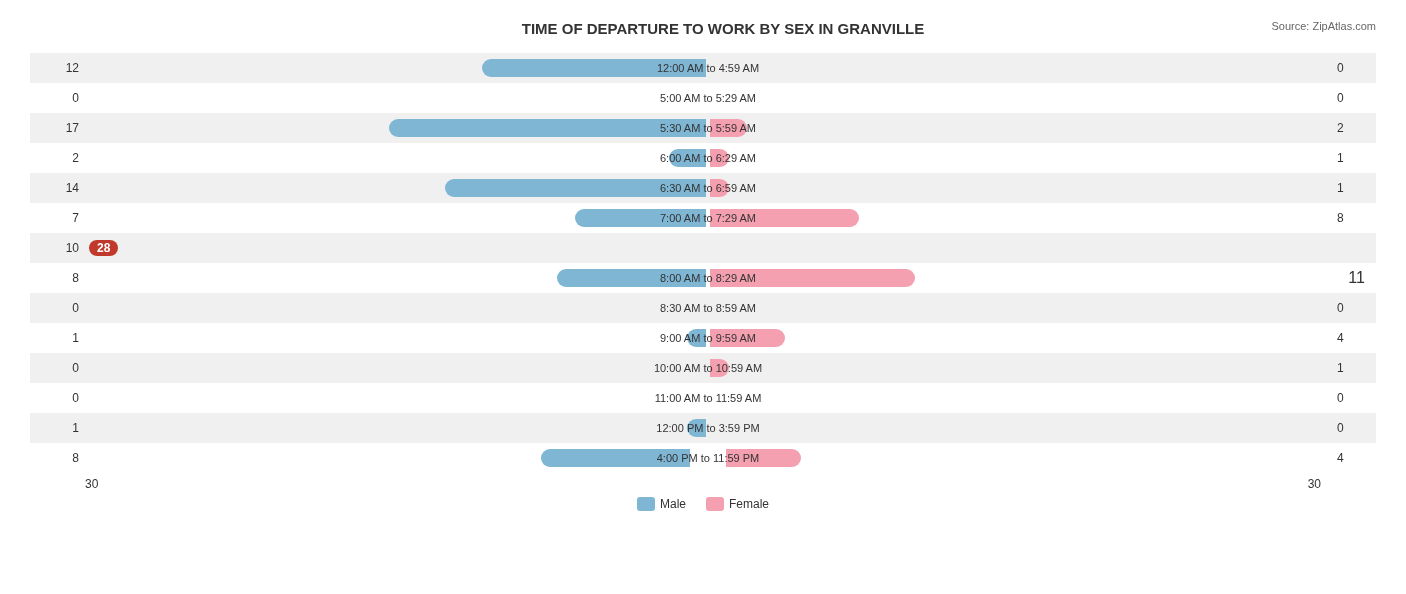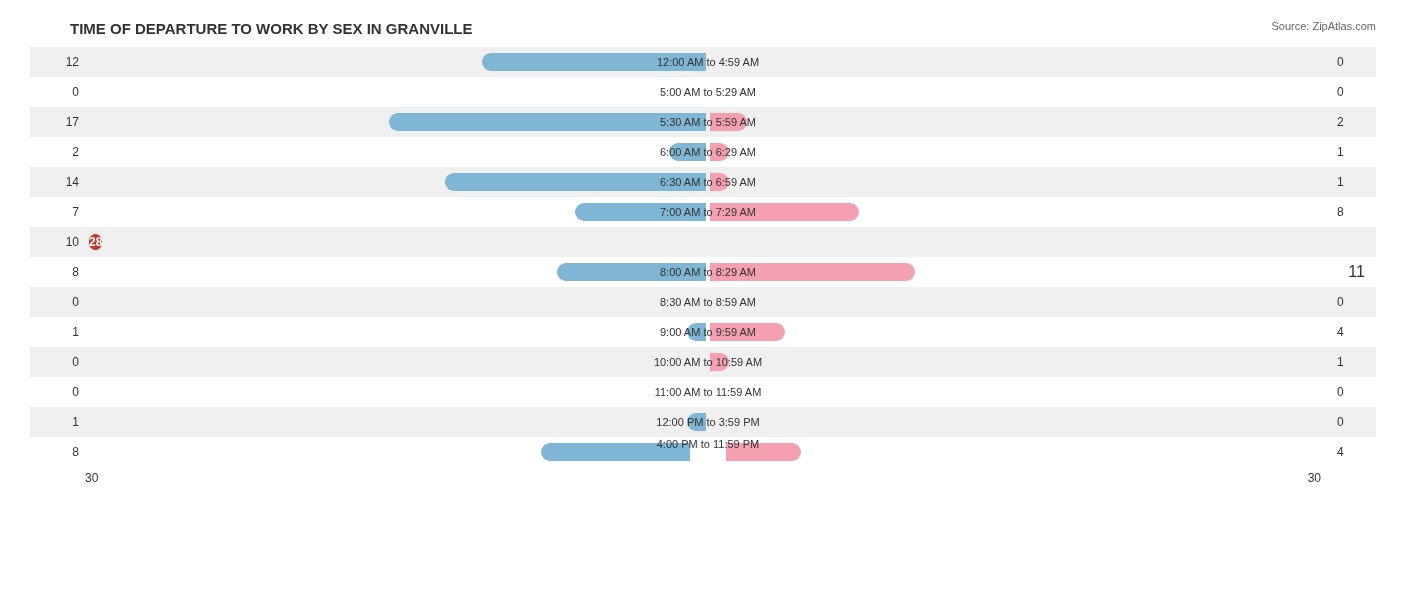--- a/index.html
+++ b/index.html
@@ -14,22 +14,22 @@
       width: 1406px;
       height: 594px;
       padding: 20px 30px 50px 30px;
       position: relative;
       background: #fff;
     }
     .chart-title {
       font-size: 15px;
       font-weight: bold;
       color: #333;
-      text-align: left;
-      margin-bottom: 10px;
+      text-align: center;
+      margin-bottom: 16px;
       padding-left: 40px;
     }
     .source-text {
       position: absolute;
       top: 20px;
       right: 30px;
       font-size: 11px;
       color: #666;
     }
     .left-label {
@@ -160,21 +160,21 @@
           </div>
           <div style="position: absolute; left: 50%; transform: translateX(-50%); font-size: 11px; color: rgb(51, 51, 51); white-space: nowrap; z-index: 2; text-align: center; pointer-events: none;">7:00 AM to 7:29 AM</div>
           <div style="width: 50%; display: flex; justify-content: flex-start; align-items: center; height: 100%; padding-left: 2px;">
             <div style="background: rgb(244, 160, 176); height: 18px; width: 149.333px; border-radius: 0px 9px 9px 0px;"></div>
           </div>
         </div>
         <div style="flex-shrink: 0; font-size: 12px; color: rgb(51, 51, 51); padding-left: 6px; width: 45px; text-align: left;">8</div>
       </div>
       <div class="stripe-row">
         <div class="left-label" style="width: 55px; text-align: right; font-size: 12px; color: rgb(51, 51, 51); padding-right: 6px; flex-shrink: 0;">10</div>
-        <div style="flex-shrink: 0; font-size: 12px; color: rgb(255, 255, 255); padding: 1px 0; background: rgb(192, 57, 43); border-radius: 10px; font-weight: bold; margin-left: 4px; width: auto;">28</div>
+        <div style="flex-shrink: 0; font-size: 12px; color: rgb(255, 255, 255); padding: 1px 8px; background: rgb(192, 57, 43); border-radius: 10px; font-weight: bold; margin-left: 4px; width: auto;">28</div>
       </div>
       <div class="stripe-row">
         <div class="left-label" style="width: 55px; text-align: right; font-size: 12px; color: rgb(51, 51, 51); padding-right: 6px; flex-shrink: 0;">8</div>
         <div style="flex: 1 1 0%; display: flex; align-items: center; position: relative; height: 28px;">
           <div style="width: 50%; display: flex; justify-content: flex-end; align-items: center; height: 100%; padding-right: 2px;">
             <div style="background: rgb(126, 182, 212); height: 18px; width: 149.333px; border-radius: 9px 0px 0px 9px;"></div>
           </div>
           <div style="position: absolute; left: 50%; transform: translateX(-50%); font-size: 11px; color: rgb(51, 51, 51); white-space: nowrap; z-index: 2; text-align: center; pointer-events: none;">8:00 AM to 8:29 AM</div>
           <div style="width: 50%; display: flex; justify-content: flex-start; align-items: center; height: 100%; padding-left: 2px;">
             <div style="background: rgb(244, 160, 176); height: 18px; width: 205.333px; border-radius: 0px 9px 9px 0px;"></div>
@@ -242,29 +242,39 @@
           </div>
           <div style="position: absolute; left: 50%; transform: translateX(-50%); font-size: 11px; color: rgb(51, 51, 51); white-space: nowrap; z-index: 2; text-align: center; pointer-events: none;">12:00 PM to 3:59 PM</div>
           <div style="width: 50%; display: flex; justify-content: flex-start; align-items: center; height: 100%; padding-left: 2px;">
             <div style="background: rgb(244, 160, 176); height: 18px; width: 0px; border-radius: 0px 9px 9px 0px;"></div>
           </div>
         </div>
         <div style="flex-shrink: 0; font-size: 12px; color: rgb(51, 51, 51); padding-left: 6px; width: 45px; text-align: left;">0</div>
       </div>
       <div class="stripe-row">
         <div class="left-label" style="width: 55px; text-align: right; font-size: 12px; color: rgb(51, 51, 51); padding-right: 6px; flex-shrink: 0;">8</div>
-        <div style="flex: 1 1 0%; display: flex; position: relative; height: 28px; gap: 32px;">
+        <div style="flex: 1 1 0%; display: flex; align-items: center; position: relative; height: 28px; gap: 32px;">
           <div style="width: 50%; display: flex; justify-content: flex-end; align-items: center; height: 100%; padding-right: 2px;">
             <div style="background: rgb(126, 182, 212); height: 18px; width: 149.333px; border-radius: 9px 0px 0px 9px;"></div>
           </div>
           <div style="position: absolute; left: 50%; transform: translateX(-50%); font-size: 11px; color: rgb(51, 51, 51); white-space: nowrap; z-index: 2; text-align: center; pointer-events: none;">4:00 PM to 11:59 PM</div>
           <div style="width: 50%; display: flex; justify-content: flex-start; align-items: center; height: 100%; padding-left: 2px;">
             <div style="background: rgb(244, 160, 176); height: 18px; width: 74.6667px; border-radius: 0px 9px 9px 0px;"></div>
           </div>
         </div>
         <div style="flex-shrink: 0; font-size: 12px; color: rgb(51, 51, 51); padding-left: 6px; width: 45px; text-align: left;">4</div>
       </div>
     </div>
   <div class="axis-bottom">
     <span>30</span>
     <span>30</span>
   </div>
+  <div class="legend">
+    <div class="legend-item">
+      <div class="legend-color" style="background:#7eb6d4;"></div>
+      <span>Male</span>
+    </div>
+    <div class="legend-item">
+      <div class="legend-color" style="background:#f4a0b0;"></div>
+      <span>Female</span>
+    </div>
+  </div>
 </div>
 
 </body></html>

